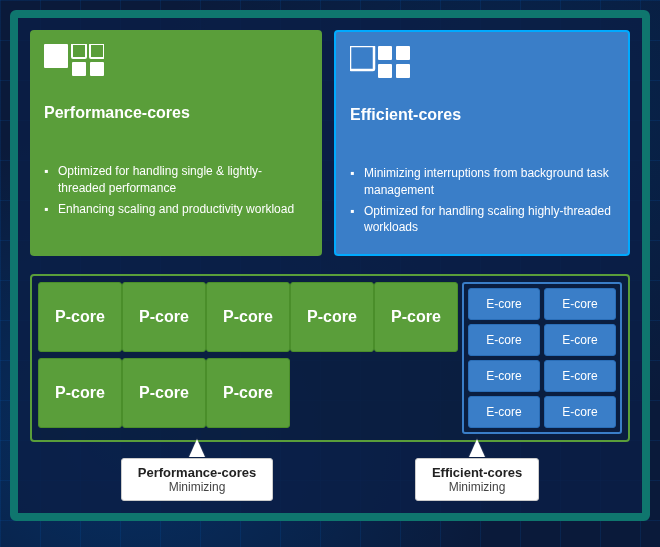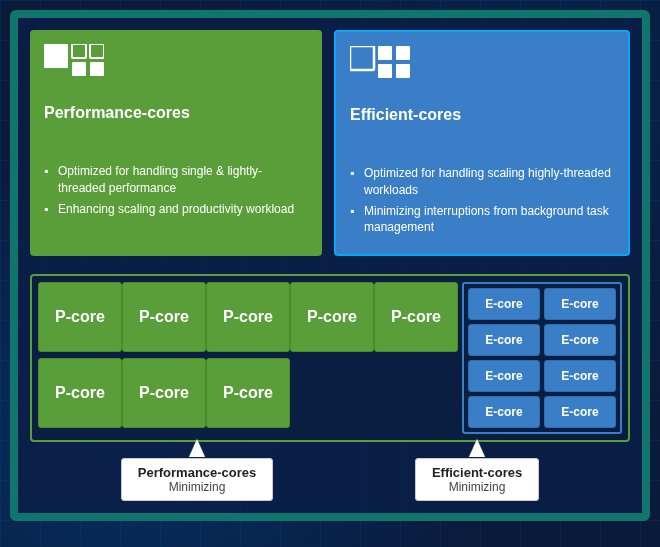--- a/index.html
+++ b/index.html
@@ -141,21 +141,21 @@
 
     .e-core-cell {
       background: #3a7ec8;
       border: 1px solid #2a6eb8;
       border-radius: 3px;
       display: flex;
       align-items: center;
       justify-content: center;
       color: white;
       font-size: 12px;
-      font-weight: 700;
+      font-weight: 400;
       height: 32px;
     }
 
     
     .bottom-labels {
       display: flex;
       justify-content: space-around;
       margin-top: 16px;
       padding: 0 20px;
     }
@@ -240,22 +240,22 @@
           <rect x="0" y="0" width="24" height="24" fill="none" stroke="white" stroke-width="2.5" rx="1"></rect>
 
           <rect x="28" y="0" width="14" height="14" fill="white" rx="1"></rect>
           <rect x="46" y="0" width="14" height="14" fill="white" rx="1"></rect>
           <rect x="28" y="18" width="14" height="14" fill="white" rx="1"></rect>
           <rect x="46" y="18" width="14" height="14" fill="white" rx="1"></rect>
         </svg>
       </div>
       <div class="desc-title">Efficient-cores</div>
       <ul class="desc-list">
+        <li>Minimizing interruptions from background task management</li>
         <li>Optimized for handling scaling highly-threaded workloads</li>
-        <li>Minimizing interruptions from background task management</li>
       </ul>
     </div>
 
   </div>
 
   <div class="core-grid-section">
 
     <div class="p-core-grid">
       <div class="p-core-cell">P-core</div>
       <div class="p-core-cell">P-core</div>

